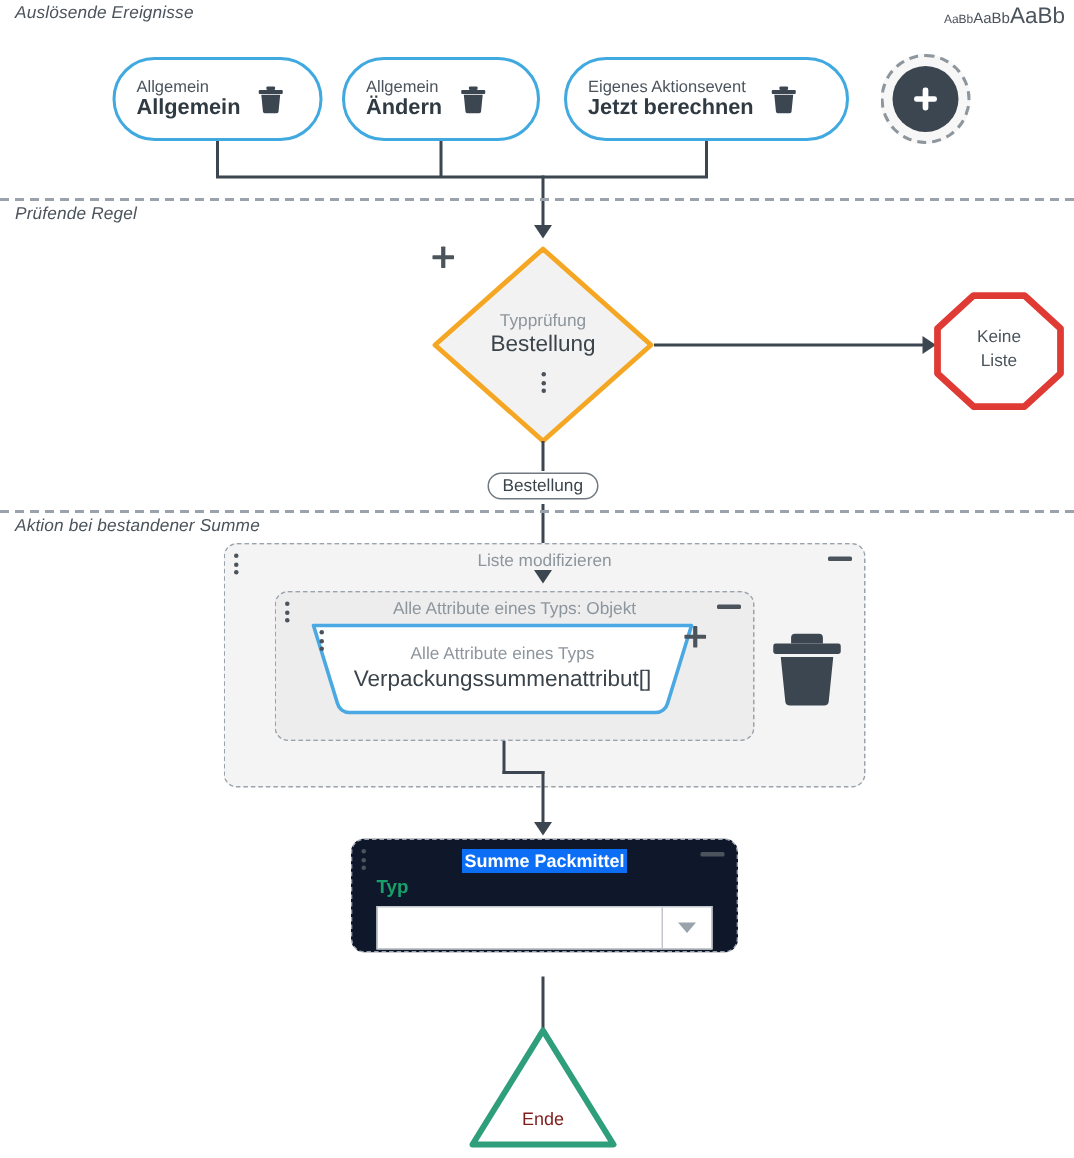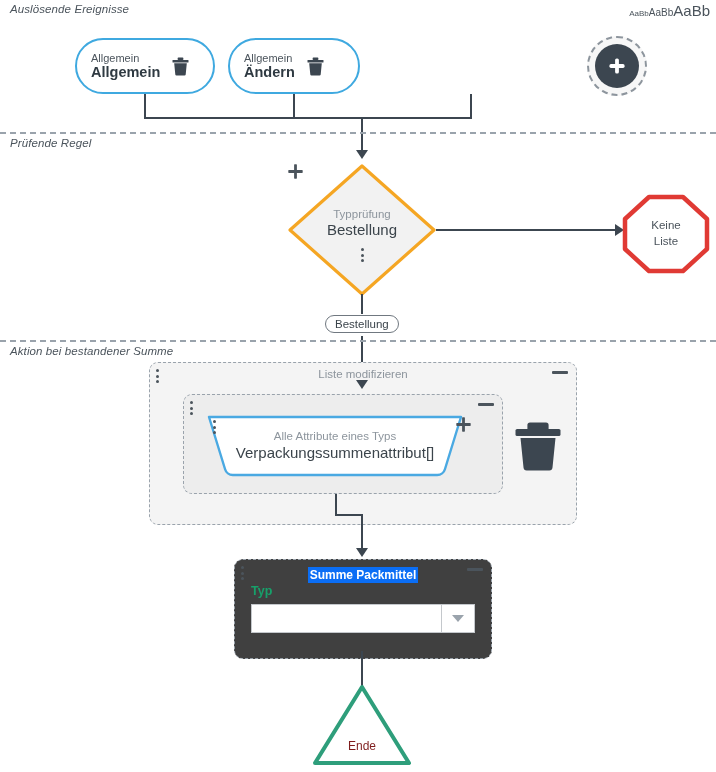--- a/index.html
+++ b/index.html
@@ -250,20 +250,33 @@
     </div>
     <div class="trash">
       <svg width="17" height="19" viewBox="0 0 17 19">
         <rect x="0.5" y="3" width="16" height="2.6" rx="0.6" fill="#3c4650"></rect>
         <rect x="5.6" y="0.6" width="5.8" height="2.4" rx="0.8" fill="#3c4650"></rect>
         <path d="M2.2 6.2 h12.6 l-1.1 11.2 a1.2 1.2 0 0 1 -1.2 1.1 H4.5 a1.2 1.2 0 0 1 -1.2 -1.1 Z" fill="#3c4650"></path>
       </svg>
     </div>
   </div>
 
+  <div class="event-card" style="left:376px;top:38px;width:190px;">
+    <div class="event-texts">
+      <div class="event-sub">Eigenes Aktionsevent</div>
+      <div class="event-title">Jetzt berechnen</div>
+    </div>
+    <div class="trash">
+      <svg width="17" height="19" viewBox="0 0 17 19">
+        <rect x="0.5" y="3" width="16" height="2.6" rx="0.6" fill="#3c4650"></rect>
+        <rect x="5.6" y="0.6" width="5.8" height="2.4" rx="0.8" fill="#3c4650"></rect>
+        <path d="M2.2 6.2 h12.6 l-1.1 11.2 a1.2 1.2 0 0 1 -1.2 1.1 H4.5 a1.2 1.2 0 0 1 -1.2 -1.1 Z" fill="#3c4650"></path>
+      </svg>
+    </div>
+  </div>
 
   <div class="add-btn-wrap" style="left:587px;top:36px;">
     <div class="add-btn">
       <svg width="22" height="22" viewBox="0 0 22 22">
         <rect x="9.1" y="3.4" width="3.8" height="15.2" rx="1.6" fill="#ffffff"></rect>
         <rect x="3.4" y="9.1" width="15.2" height="3.8" rx="1.6" fill="#ffffff"></rect>
       </svg>
     </div>
   </div>
 
@@ -329,20 +342,21 @@
   </div>
 
   <div class="arrow-down" style="left:356px;top:380px;"></div>
 
   <div class="group inner" style="left:183px;top:394px;width:320px;height:100px;">
     <div class="dots-handle">
         <i></i>
         <i></i>
         <i></i>
       </div>
+    <div class="group-title">Alle Attribute eines Typs: Objekt</div>
     <div class="minus-btn"></div>
   </div>
 
   <div class="trap" style="left:205px;top:412px;width:260px;height:68px;">
     <svg width="260" height="68" viewBox="0 0 260 68" preserveAspectRatio="none">
       <path d="M4 5 H256 L240 57 a8 8 0 0 1 -8 6 H28 a8 8 0 0 1 -8 -6 Z" fill="#ffffff" stroke="#4aa9e2" stroke-width="2.4" stroke-linejoin="round"></path>
     </svg>
     <div class="dots-handle trapdots">
         <i></i>
         <i></i>
@@ -366,21 +380,21 @@
       <path d="M15 2.5 h16 a2.6 2.6 0 0 1 2.6 2.6 V9 H12.4 V5.1 A2.6 2.6 0 0 1 15 2.5 Z" fill="#3c4650"></path>
       <path d="M5.5 18 h35 l-3 29.5 a3.2 3.2 0 0 1 -3.2 2.9 H11.7 a3.2 3.2 0 0 1 -3.2 -2.9 Z" fill="#3c4650"></path>
     </svg>
   </div>
 
   <div class="conn conn-v" style="left:335px;top:494px;height:22px;"></div>
   <div class="conn conn-h" style="left:335px;top:514px;width:28px;"></div>
   <div class="conn conn-v" style="left:361px;top:514px;height:38px;"></div>
   <div class="arrow-down" style="left:356px;top:548px;"></div>
 
-  <div class="group" style="left:234px;top:559px;width:258px;height:100px;background:#404040;">
+  <div class="group" style="left:234px;top:559px;width:258px;height:76px;background:#0f172a;">
     <div class="dots-handle">
         <i></i>
         <i></i>
         <i></i>
       </div>
     <div class="panel-title-sel">
       <span>Summe Packmittel</span>
     </div>
     <div class="minus-btn"></div>
 

